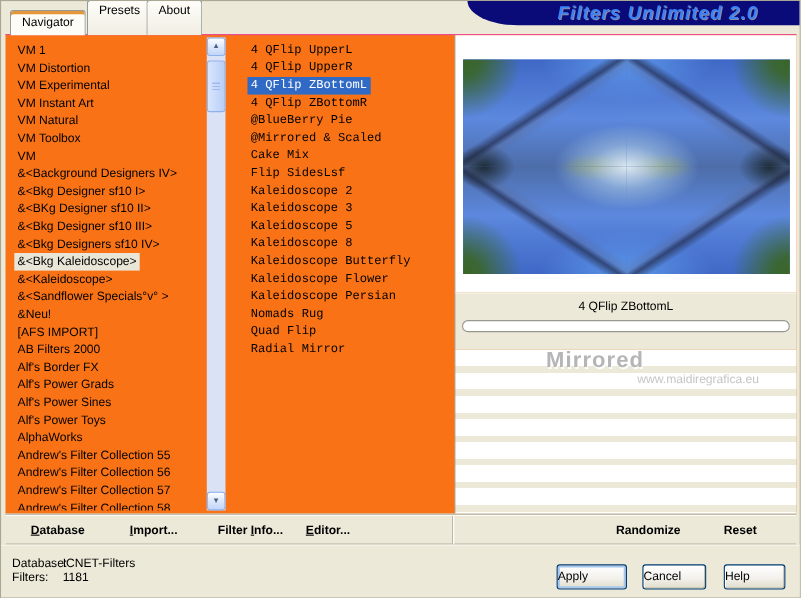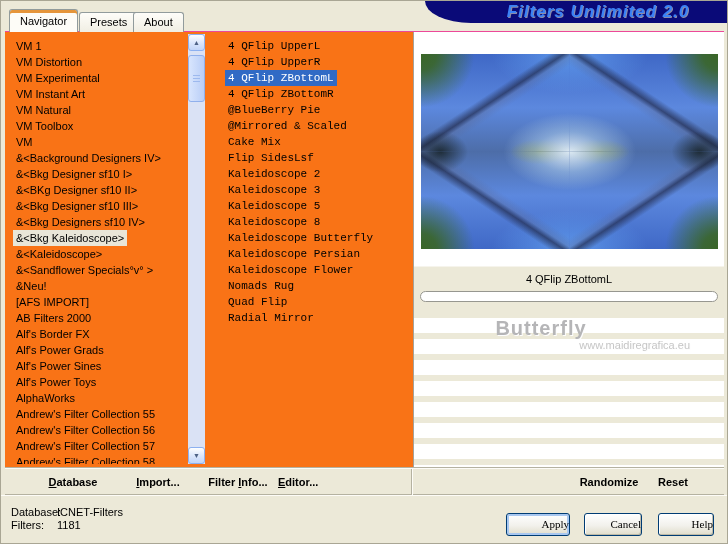--- a/index.html
+++ b/index.html
@@ -6,21 +6,21 @@
   *{box-sizing:border-box;}
   .win{
     position:relative;width:728px;height:544px;
     background:#ece9d8;overflow:hidden;
     font-family:"Liberation Sans",sans-serif;font-size:11px;color:#000;
     border:1px solid #a9a694;
   }
   
   .tabbar{position:absolute;top:0;left:0;right:0;height:30px;}
   .tab{
-    position:absolute;bottom:-1px;height:20px;line-height:19px;
+    position:absolute;bottom:-1px;height:32px;line-height:19px;
     padding:0 10px;background:linear-gradient(#fefdf9,#f0eee3);
     border:1px solid #919b9c;border-bottom:none;border-radius:3px 3px 0 0;
     z-index:2;cursor:default;
   }
   .tab.active{
     height:23px;line-height:22px;background:#fdfcf7;
     box-shadow:inset 0 3px 0 #e5953a;z-index:3;
   }
   .banner{
     position:absolute;top:0;left:424px;right:0;height:22px;
@@ -101,21 +101,20 @@
   }
   .wm2{
     position:absolute;top:21px;width:100%;text-align:right;transform:translateX(-34px);
     font-size:11px;color:#c6c6c6;text-shadow:1px 1px 0 #fdfdfd;
   }
   
   .toolbar{
     position:absolute;left:4px;top:466px;width:719px;height:28px;background:#ece9d8;
     border-top:1px solid #b5b2a1;
     box-shadow:inset 0 1px 0 #fdfcf7, inset 0 -1px 0 #b5b2a1;
-    text-align:center;
   }
   .tbleft{position:absolute;left:23px;top:0;height:100%;display:flex;align-items:center;}
   .tbleft .tbi{font-weight:bold;cursor:default;}
   .tbleft .tbi:nth-child(1){width:90px;}
   .tbleft .tbi:nth-child(2){width:80px;}
   .tbleft .tbi:nth-child(3){width:80px;}
   .tbsep{position:absolute;left:406px;top:1px;height:26px;width:2px;
     background:linear-gradient(90deg,#b5b2a1 0,#b5b2a1 1px,#fdfcf7 1px);}
   .tbright{position:absolute;left:555px;top:0;height:100%;display:flex;align-items:center;}
   .tbright .tbi{font-weight:bold;cursor:default;}
@@ -123,21 +122,21 @@
   
   .statusbar{position:absolute;left:0;top:494px;width:728px;height:49px;background:#ece9d8;box-shadow:inset 0 1px 0 #fdfcf7;}
   .strow{position:absolute;left:10px;line-height:13px;}
   .strow .lab{display:inline-block;width:46px;}
   .r1{top:11px;} .r2{top:24px;}
   .btn{
     position:absolute;top:18px;height:23px;
     border:1px solid #003c74;border-radius:3px;
     background:linear-gradient(180deg,#ffffff 0%,#f2f1ec 55%,#e0ddcb 100%);
     box-shadow:inset -1px -1px 0 rgba(180,176,158,0.8), inset 1px 1px 0 #fff;
-    font-family:Liberation Serif, serif;font-size:11px;text-align:right;line-height:20px;cursor:default;
+    font-family:Liberation Sans, sans-serif;font-size:11px;text-align:left;line-height:20px;cursor:default;
   }
   .btn.focus{box-shadow:inset 0 0 0 2px #a8c7f0, inset -1px -1px 0 rgba(180,176,158,0.8);}
   .btn.apply{left:505px;width:64px;}
   .btn.cancel{left:583px;width:58px;}
   .btn.help{left:657px;width:56px;}
 </style>
 </head>
 <body>
 
 <div class="win">
@@ -196,22 +195,22 @@
         <div class="li">4 QFlip ZBottomR</div>
         <div class="li">@BlueBerry Pie</div>
         <div class="li">@Mirrored &amp; Scaled</div>
         <div class="li">Cake Mix</div>
         <div class="li">Flip SidesLsf</div>
         <div class="li">Kaleidoscope 2</div>
         <div class="li">Kaleidoscope 3</div>
         <div class="li">Kaleidoscope 5</div>
         <div class="li">Kaleidoscope 8</div>
         <div class="li">Kaleidoscope Butterfly</div>
+        <div class="li">Kaleidoscope Flower</div>
         <div class="li">Kaleidoscope Persian</div>
-        <div class="li">Kaleidoscope Flower</div>
         <div class="li">Nomads Rug</div>
         <div class="li">Quad Flip</div>
         <div class="li">Radial Mirror</div>
     </div>
 
     <div class="vdivider"></div>
 
     <div class="rightpanel">
       <div class="pvwrap">
         <div class="pvimg">
@@ -219,21 +218,21 @@
           <div class="q tr"></div>
           <div class="q bl"></div>
           <div class="q br"></div>
         </div>
       </div>
       <div class="beigepanel">
         <div class="fname">4 QFlip ZBottomL</div>
         <div class="progress"></div>
       </div>
       <div class="params">
-        <div class="wm1">Butterfly</div>
+        <div class="wm1">Mirrored</div>
         <div class="wm2">www.maidiregrafica.eu</div>
       </div>
     </div>
   </div>
 
   <div class="toolbar">
     <div class="tbleft">
       <div class="tbi"><u>D</u>atabase</div>
         <div class="tbi"><u>I</u>mport...</div>
         <div class="tbi">Filter <u>I</u>nfo...</div>

